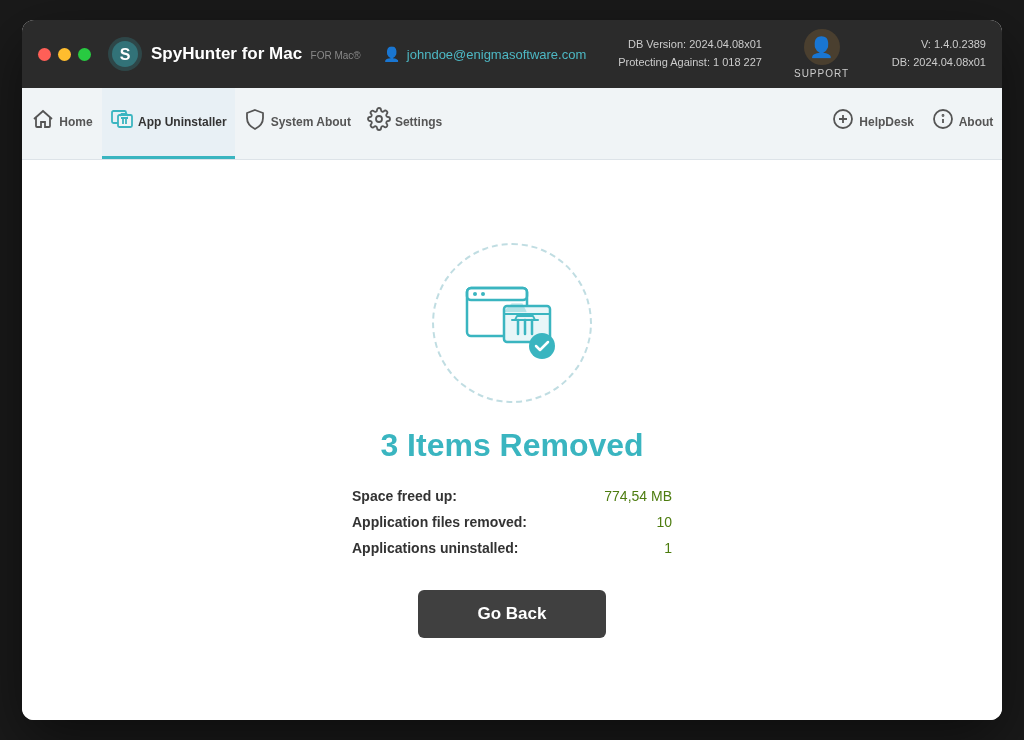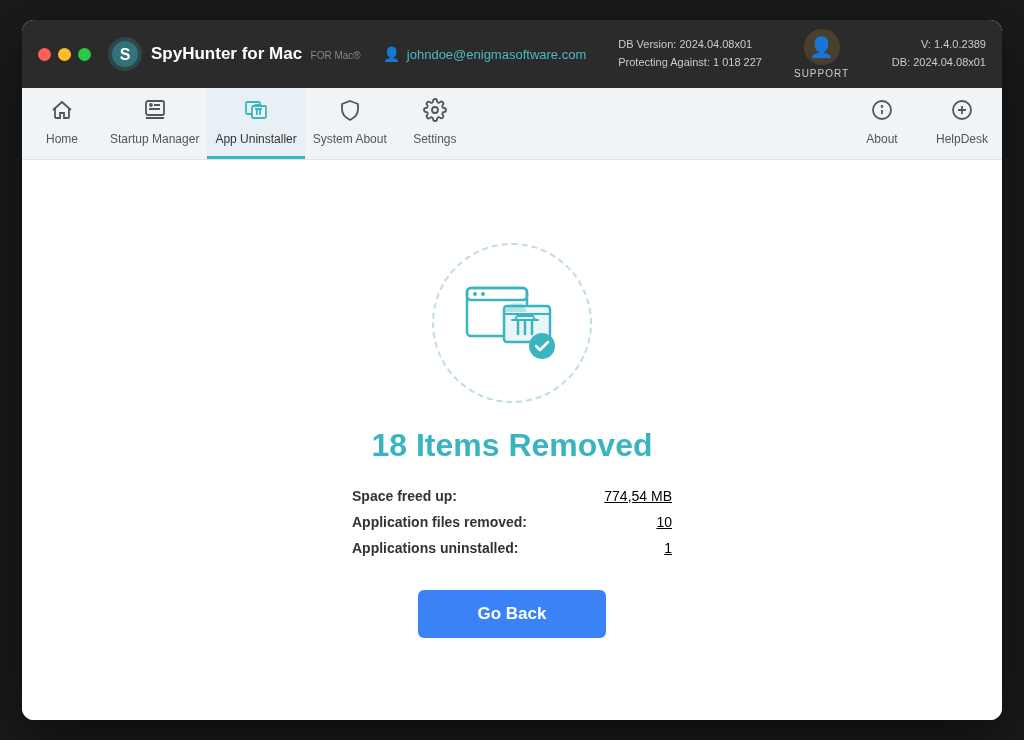--- a/index.html
+++ b/index.html
@@ -69,21 +69,21 @@
       font-size: 13px;
     }
     .user-icon {
       color: #4db8c4;
       font-size: 14px;
     }
     .db-info {
       color: #ccc;
       font-size: 11px;
       line-height: 1.6;
-      text-align: left;
+      text-align: right;
     }
     .support-area {
       display: flex;
       flex-direction: column;
       align-items: center;
       gap: 3px;
       cursor: pointer;
     }
     .support-icon {
       width: 36px;
@@ -113,30 +113,31 @@
     .navbar {
       background: #f0f4f6;
       height: 72px;
       display: flex;
       align-items: stretch;
       border-bottom: 1px solid #dde3e8;
       flex-shrink: 0;
     }
     .nav-item {
       display: flex;
-      flex-direction: column;
+      flex-direction: row;
       align-items: center;
       justify-content: center;
       padding: 0 8px;
       gap: 4px;
       cursor: pointer;
       border-bottom: 3px solid transparent;
       color: #555;
       font-size: 12px;
       min-width: 80px;
+      font-weight: bold;
     }
     .nav-item.active {
       background: #e8f0f5;
       border-bottom-color: #3ab5c0;
       color: #333;
     }
     .nav-icon {
       font-size: 22px;
       color: #555;
     }
@@ -191,25 +192,24 @@
       display: flex;
       justify-content: space-between;
       align-items: flex-start;
       font-size: 14px;
     }
     .stat-label {
       font-weight: 600;
       color: #333;
     }
     .stat-value {
-      color: #000000;
-      text-decoration: underline;
+      color: #4d7c0f;
     }
     .go-back-btn {
-      background: #3b82f6;
+      background: #404040;
       color: #fff;
       border: none;
       border-radius: 6px;
       padding: 14px 60px;
       font-size: 17px;
       font-weight: 600;
       cursor: pointer;
       margin-top: 10px;
     }
   </style>
@@ -257,32 +257,20 @@
 
   <div class="navbar">
     <div class="nav-item">
       <span class="nav-icon">
         <svg width="24" height="24" viewBox="0 0 24 24" fill="none" stroke="#555" stroke-width="1.8">
             <path d="M3 12L12 4l9 8"></path>
             <path d="M5 10v9a1 1 0 001 1h4v-5h4v5h4a1 1 0 001-1v-9"></path>
           </svg>
       </span>
       <span>Home</span>
-    </div>
-    <div class="nav-item">
-      <span class="nav-icon">
-        <svg width="24" height="24" viewBox="0 0 24 24" fill="none" stroke="#555" stroke-width="1.8">
-            <rect x="3" y="3" width="18" height="14" rx="2"></rect>
-            <circle cx="8" cy="7" r="1" fill="#555"></circle>
-            <line x1="11" y1="7" x2="17" y2="7"></line>
-            <line x1="6" y1="11" x2="17" y2="11"></line>
-            <line x1="3" y1="20" x2="21" y2="20"></line>
-          </svg>
-      </span>
-      <span>Startup Manager</span>
     </div>
     <div class="nav-item active">
       <span class="nav-icon">
         <svg width="24" height="24" viewBox="0 0 24 24" fill="none" stroke="#3ab5c0" stroke-width="1.8">
             <rect x="2" y="4" width="14" height="12" rx="1.5"></rect>
             <rect x="8" y="8" width="14" height="12" rx="1.5" fill="#f0f4f6" stroke="#3ab5c0"></rect>
             <line x1="13" y1="11" x2="13" y2="17"></line>
             <line x1="16" y1="11" x2="16" y2="17"></line>
             <line x1="11" y1="11" x2="18" y2="11"></line>
             <path d="M10 9l1.5-2h5L18 9"></path>
@@ -306,36 +294,36 @@
           </svg>
       </span>
       <span>Settings</span>
     </div>
     <div class="nav-spacer"></div>
     <div class="nav-right">
       <div class="nav-item">
         <span class="nav-icon">
           <svg width="24" height="24" viewBox="0 0 24 24" fill="none" stroke="#555" stroke-width="1.8">
               <circle cx="12" cy="12" r="9"></circle>
+              <line x1="12" y1="8" x2="12" y2="16"></line>
+              <line x1="8" y1="12" x2="16" y2="12"></line>
+            </svg>
+        </span>
+        <span>HelpDesk</span>
+      </div>
+      <div class="nav-item">
+        <span class="nav-icon">
+          <svg width="24" height="24" viewBox="0 0 24 24" fill="none" stroke="#555" stroke-width="1.8">
+              <circle cx="12" cy="12" r="9"></circle>
               <line x1="12" y1="16" x2="12" y2="12"></line>
               <circle cx="12" cy="8.5" r="0.5" fill="#555" stroke="#555"></circle>
             </svg>
         </span>
         <span>About</span>
       </div>
-      <div class="nav-item">
-        <span class="nav-icon">
-          <svg width="24" height="24" viewBox="0 0 24 24" fill="none" stroke="#555" stroke-width="1.8">
-              <circle cx="12" cy="12" r="9"></circle>
-              <line x1="12" y1="8" x2="12" y2="16"></line>
-              <line x1="8" y1="12" x2="16" y2="12"></line>
-            </svg>
-        </span>
-        <span>HelpDesk</span>
-      </div>
     </div>
   </div>
 
   <div class="main">
     <div class="result-icon-container">
       <div class="result-icon-inner">
         <svg width="100" height="90" viewBox="0 0 100 90" fill="none">
 
           <rect x="5" y="10" width="60" height="48" rx="4" fill="none" stroke="#3ab5c0" stroke-width="2.5"></rect>
           <rect x="5" y="10" width="60" height="12" rx="4" fill="none" stroke="#3ab5c0" stroke-width="2.5"></rect>
@@ -351,21 +339,21 @@
           <line x1="70" y1="42" x2="70" y2="56" stroke="#3ab5c0" stroke-width="2.5" stroke-linecap="round"></line>
           <line x1="50" y1="42" x2="76" y2="42" stroke="#3ab5c0" stroke-width="2" stroke-linecap="round"></line>
           <path d="M53 42l2-4h16l2 4" fill="none" stroke="#3ab5c0" stroke-width="1.8" stroke-linecap="round" stroke-linejoin="round"></path>
 
           <circle cx="80" cy="68" r="13" fill="#3ab5c0"></circle>
           <path d="M74 68l4 4 8-8" stroke="#fff" stroke-width="2.5" stroke-linecap="round" stroke-linejoin="round" fill="none"></path>
         </svg>
       </div>
     </div>
 
-    <div class="result-title">18 Items Removed</div>
+    <div class="result-title">3 Items Removed</div>
 
     <div class="stats-container">
       <div class="stat-row">
         <span class="stat-label">Space freed up:</span>
         <span class="stat-value">774,54 MB</span>
       </div>
       <div class="stat-row">
         <span class="stat-label">Application files removed:</span>
         <span class="stat-value">10</span>
       </div>

